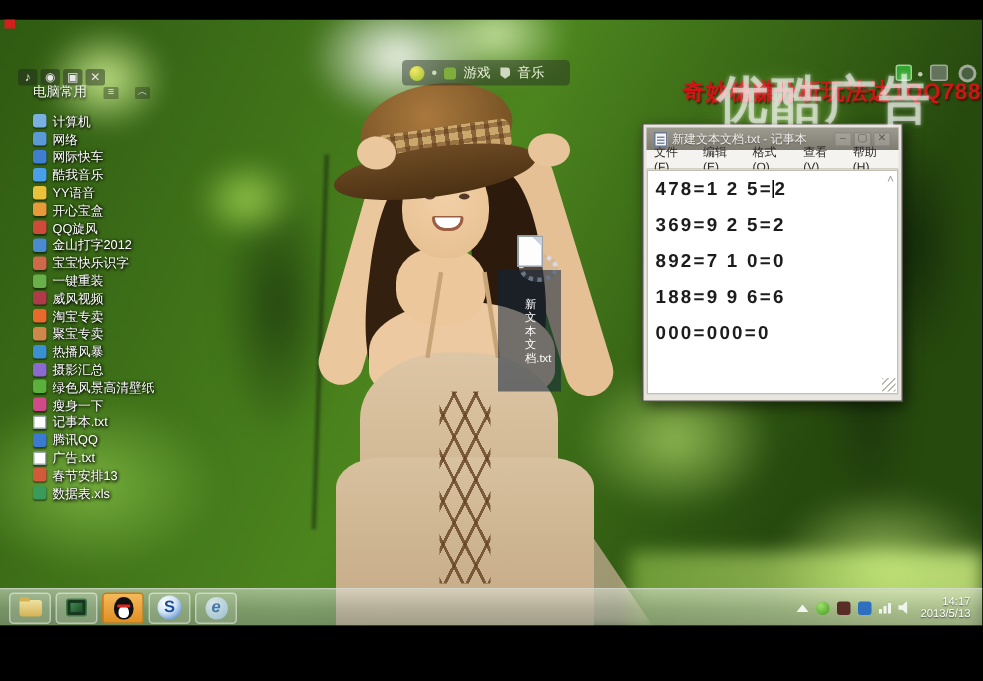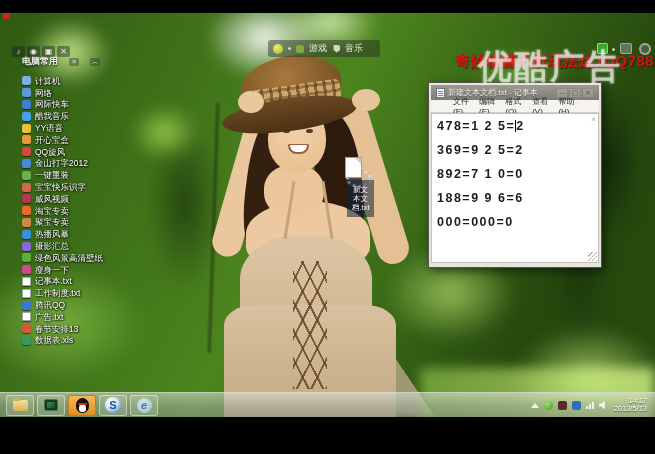--- a/index.html
+++ b/index.html
@@ -77,47 +77,47 @@
 
   
   .ad-red{position:absolute;left:455px;top:52px;z-index:44;color:#cf1616;font-size:15px;font-weight:bold;
     letter-spacing:.5px;text-shadow:1px 1px 1px rgba(60,0,0,.6);white-space:nowrap;}
   .youku{position:absolute;left:478px;top:44px;z-index:45;color:rgba(255,255,255,.55);font-size:34px;font-weight:bold;
     letter-spacing:2px;text-shadow:0 0 3px rgba(255,255,255,.5);white-space:nowrap;}
 
   
   .sidebar{position:absolute;left:22px;top:55px;width:120px;z-index:30;}
   .sb-head{display:flex;align-items:center;gap:5px;margin-bottom:7px;}
-  .sb-title{color:#f2f6ee;font-size:9px;font-weight:bold;text-shadow:0 1px 2px #000;}
+  .sb-title{color:#f2f6ee;font-size:9px;font-weight:normal;text-shadow:0 1px 2px #000;}
   .sb-hbtn{width:10px;height:8px;color:#e8ece4;font-size:7px;line-height:8px;text-align:center;
     background:rgba(40,50,38,.4);border-radius:1px;margin-left:6px;}
   .sb-item{display:flex;align-items:center;gap:4px;height:11.8px;cursor:default;}
   .sb-ico{width:9px;height:9px;border-radius:2px;flex:0 0 auto;box-shadow:0 1px 1px rgba(0,0,0,.5);}
   .sb-ico.page{background:#fff;border:1px solid #9aa;border-radius:1px;}
   .sb-lbl{color:#fff;font-size:8.5px;line-height:10px;white-space:nowrap;text-shadow:0 1px 2px #000,1px 0 2px #000;}
 
   
   .desk-file{position:absolute;left:332px;top:157px;width:42px;z-index:28;text-align:center;}
   .df-page{width:17px;height:21px;margin:0 auto;background:#fdfdfd;border:1px solid #9aa2aa;position:relative;}
   .df-page::after{content:"";position:absolute;right:0;top:0;border:3px solid;border-color:#c8d0d8 #c8d0d8 transparent transparent;}
-  .df-label{margin-top:2px;background:rgba(15,35,60,.55);color:#fff;font-size:7.5px;line-height:9px;padding:5px;margin-left:15px;}
+  .df-label{margin-top:2px;background:rgba(15,35,60,.55);color:#fff;font-size:7.5px;line-height:9px;padding:18px;}
 
   
   .notepad{position:absolute;left:428px;top:82px;width:174px;height:186px;z-index:35;
     background:#e7e5de;border:1px solid #55534d;box-shadow:2px 3px 9px rgba(0,0,0,.55);padding:2px;}
   .np-title{height:15px;display:flex;align-items:center;gap:3px;padding:0 5px;
     background:linear-gradient(#9d9a90,#7f7c72);}
   .np-appico{width:9px;height:10px;background:#f4f6f8;border:1px solid #6a7890;position:relative;}
   .np-appico::after{content:"";position:absolute;left:1px;top:2px;width:5px;height:1px;background:#7a88a0;box-shadow:0 2px 0 #7a88a0,0 4px 0 #7a88a0;}
   .np-tlabel{flex:1;color:#efefec;font-size:8px;white-space:nowrap;overflow:hidden;text-shadow:0 1px 1px rgba(0,0,0,.4);}
   .np-caps{display:flex;gap:1px;opacity:.55;}
   .np-cap{width:12px;height:10px;background:rgba(235,235,230,.35);border:1px solid rgba(90,90,85,.5);
     color:#32322e;font-size:7px;line-height:8px;text-align:center;border-radius:1px;}
   .np-menu{height:13px;background:#f4f3ef;border-bottom:1px solid #d3d0c6;display:flex;gap:8px;
-    align-items:center;padding:0 22px;}
+    align-items:center;padding:0 5px;}
   .np-menu span{font-size:8px;color:#2a2a28;}
   .np-body{position:relative;height:calc(100% - 30px);background:#fff;border:1px solid #c2bfb5;overflow:hidden;}
   .np-line{padding-left:5px;height:24px;line-height:24px;font-size:12.5px;font-weight:bold;color:#1c1c1c;
     letter-spacing:1.5px;white-space:pre;}
   .caret{display:inline-block;width:1px;height:12px;background:#000;vertical-align:-2px;}
   .np-scrollup{position:absolute;right:2px;top:2px;color:#999;font-size:8px;line-height:8px;}
   .np-grip{position:absolute;right:1px;bottom:1px;width:9px;height:9px;
     background:repeating-linear-gradient(-45deg,#b8b5ab 0 1px,transparent 1px 3px);}
 
   
@@ -243,28 +243,28 @@
         </div>
         <div class="sb-item">
           <span class="sb-ico" style="background: rgb(208, 74, 58);"></span>
           <span class="sb-lbl">QQ旋风</span>
         </div>
         <div class="sb-item">
           <span class="sb-ico" style="background: rgb(74, 138, 208);"></span>
           <span class="sb-lbl">金山打字2012</span>
         </div>
         <div class="sb-item">
+          <span class="sb-ico" style="background: rgb(208, 104, 74);"></span>
+          <span class="sb-lbl">宝宝快乐识字</span>
+        </div>
+        <div class="sb-item">
           <span class="sb-ico" style="background: rgb(106, 176, 74);"></span>
           <span class="sb-lbl">一键重装</span>
         </div>
         <div class="sb-item">
-          <span class="sb-ico" style="background: rgb(208, 104, 74);"></span>
-          <span class="sb-lbl">宝宝快乐识字</span>
-        </div>
-        <div class="sb-item">
           <span class="sb-ico" style="background: rgb(176, 58, 74);"></span>
           <span class="sb-lbl">威风视频</span>
         </div>
         <div class="sb-item">
           <span class="sb-ico" style="background: rgb(232, 106, 42);"></span>
           <span class="sb-lbl">淘宝专卖</span>
         </div>
         <div class="sb-item">
           <span class="sb-ico" style="background: rgb(208, 136, 74);"></span>
           <span class="sb-lbl">聚宝专卖</span>
@@ -281,24 +281,20 @@
           <span class="sb-ico" style="background: rgb(90, 176, 58);"></span>
           <span class="sb-lbl">绿色风景高清壁纸</span>
         </div>
         <div class="sb-item">
           <span class="sb-ico" style="background: rgb(208, 74, 138);"></span>
           <span class="sb-lbl">瘦身一下</span>
         </div>
         <div class="sb-item">
           <span class="sb-ico page"></span>
           <span class="sb-lbl">记事本.txt</span>
-        </div>
-        <div class="sb-item">
-          <span class="sb-ico page"></span>
-          <span class="sb-lbl">工作制度.txt</span>
         </div>
         <div class="sb-item">
           <span class="sb-ico" style="background: rgb(58, 122, 208);"></span>
           <span class="sb-lbl">腾讯QQ</span>
         </div>
         <div class="sb-item">
           <span class="sb-ico page"></span>
           <span class="sb-lbl">广告.txt</span>
         </div>
         <div class="sb-item">

